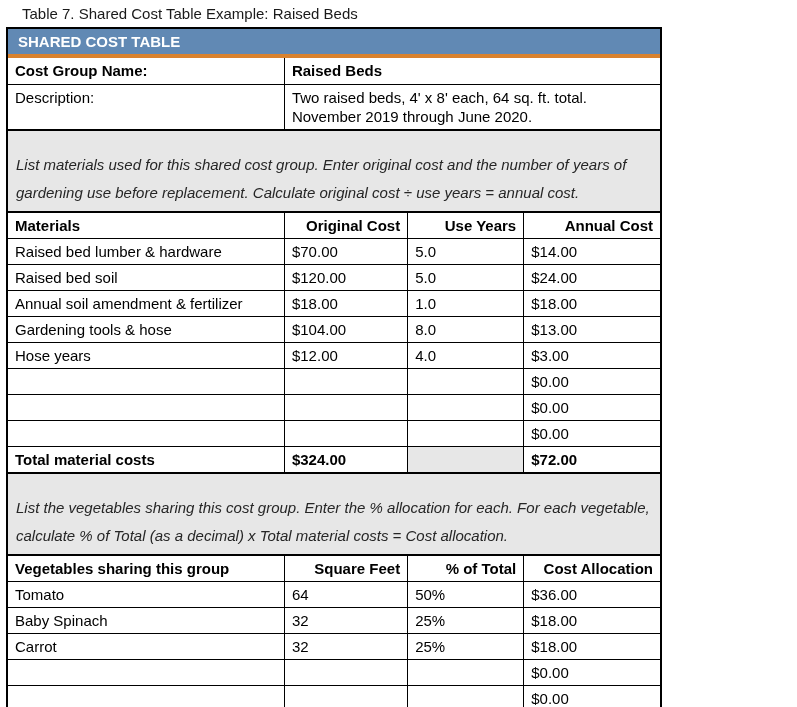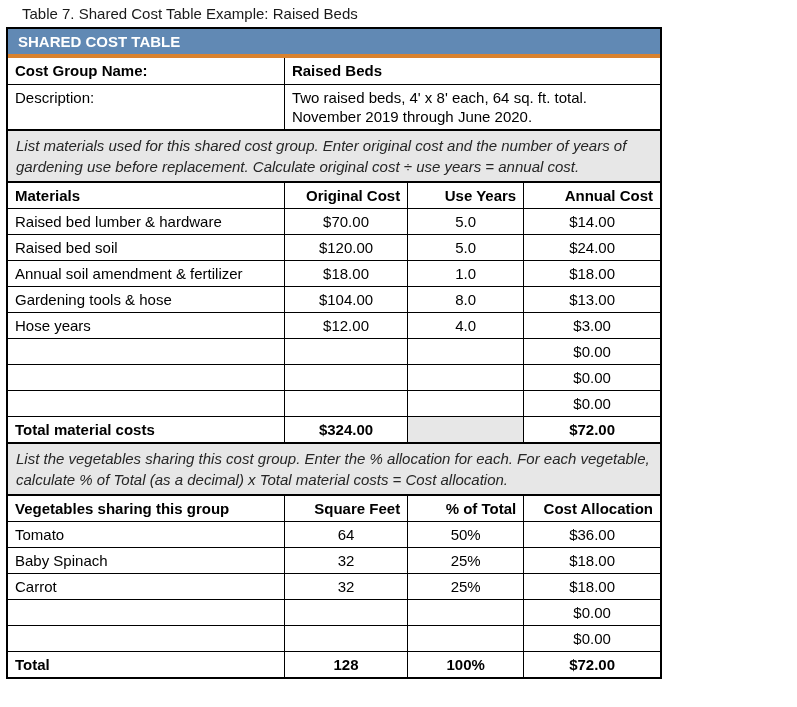--- a/index.html
+++ b/index.html
@@ -48,34 +48,34 @@
     line-height: 19px;
     text-align: left;
     font-weight: normal;
     overflow: hidden;
     white-space: nowrap;
     height: 26px;
     vertical-align: top;
   }
   .info-table td { border-top: none; }
   .bold { font-weight: bold; }
-  .num { text-align: center; }
+  .num { text-align: left; }
   th.num { text-align: right; }
   th { font-weight: bold; }
   .desc-line { display: block; }
   .info-table td.desc-cell { white-space: normal; }
   .instructions {
     background: #e7e7e7;
     border-top: 1px solid #000000;
     border-bottom: 1px solid #000000;
     font-style: italic;
     font-size: 15px;
-    line-height: 21px;
+    line-height: 28px;
     color: #262626;
-    padding: 4px 10px 4px 8px;
+    padding: 20px 10px 4px 8px;
   }
   .shaded { background: #e7e7e7; }
   
   td:first-child, th:first-child { border-left: none; }
   td:last-child, th:last-child { border-right: none; margin-left: 37px; }
   .veg-table tr:last-child td { border-bottom: none; }
 </style>
 </head>
 <body>
 

